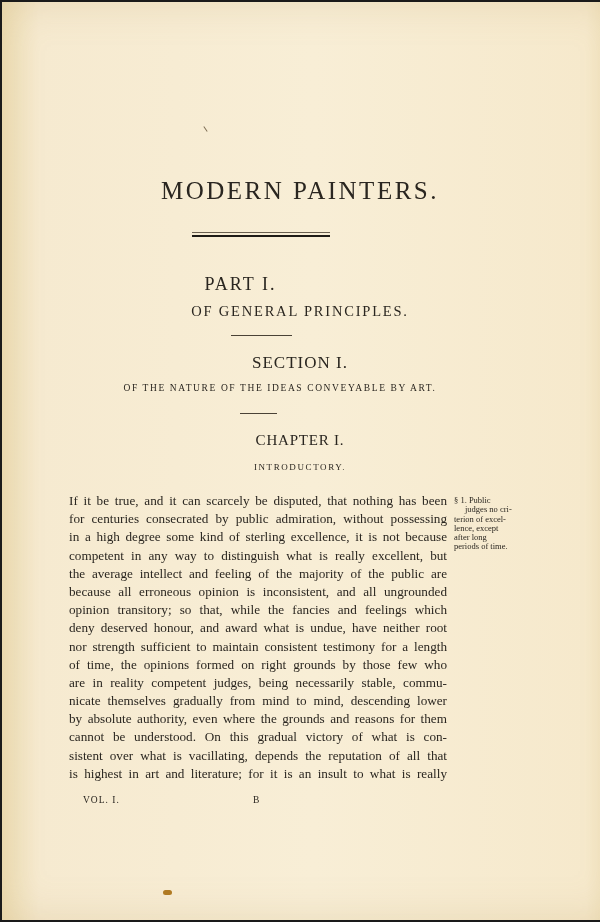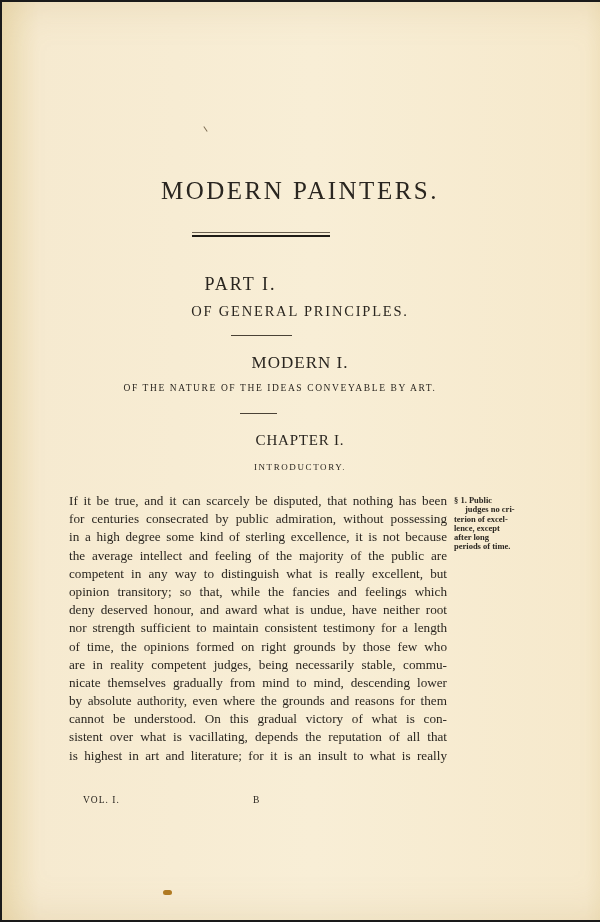--- a/index.html
+++ b/index.html
@@ -56,21 +56,21 @@
       font-size: 13.2px; line-height: 18.2px;
     }
     .body-text .line {
       display: block; text-align: justify; text-align-last: justify;
       white-space: nowrap; height: 18.2px;
     }
     .sidenote {
       position: absolute; left: 452px; top: 494px; width: 80px;
       font-size: 8.5px; line-height: 9.3px;
     }
-    .sidenote div { white-space: nowrap; font-weight: bold; }
+    .sidenote div { white-space: nowrap; }
     .sidenote .indent { padding-left: 11px; }
     .footer-left {
       position: absolute; left: 81px; top: 793px; font-size: 9.5px; letter-spacing: 1px;
     }
     .footer-right {
       position: absolute; left: 251px; top: 793px; font-size: 9.5px;
     }
     .speck {
       position: absolute; left: 161px; top: 888px; width: 9px; height: 5px;
       background: #b07a22; border-radius: 3px;
@@ -89,33 +89,34 @@
   <div class="title">MODERN PAINTERS.</div>
   <div class="rule-double">
     <div class="thin"></div>
     <div class="thick"></div>
   </div>
 
   <div class="part">PART I.</div>
   <div class="part-sub">OF GENERAL PRINCIPLES.</div>
   <div class="rule-short" style="left:229px; width:61px; top:333px;"></div>
 
-  <div class="section">MODERN I.</div>
+  <div class="section">SECTION I.</div>
   <div class="section-sub">OF THE NATURE OF THE IDEAS CONVEYABLE BY ART.</div>
   <div class="rule-short" style="left:238px; width:37px; top:411px;"></div>
 
   <div class="chapter">CHAPTER I.</div>
   <div class="chapter-sub">INTRODUCTORY.</div>
 
   <div class="body-text">
     <span class="line">If it be true, and it can scarcely be disputed, that nothing has been</span>
     <span class="line">for centuries consecrated by public admiration, without possessing</span>
     <span class="line">in a high degree some kind of sterling excellence, it is not because</span>
+    <span class="line">competent in any way to distinguish what is really excellent, but</span>
     <span class="line">the average intellect and feeling of the majority of the public are</span>
-    <span class="line">competent in any way to distinguish what is really excellent, but</span>
+    <span class="line">because all erroneous opinion is inconsistent, and all ungrounded</span>
     <span class="line">opinion transitory; so that, while the fancies and feelings which</span>
     <span class="line">deny deserved honour, and award what is undue, have neither root</span>
     <span class="line">nor strength sufficient to maintain consistent testimony for a length</span>
     <span class="line">of time, the opinions formed on right grounds by those few who</span>
     <span class="line">are in reality competent judges, being necessarily stable, commu-</span>
     <span class="line">nicate themselves gradually from mind to mind, descending lower</span>
     <span class="line">by absolute authority, even where the grounds and reasons for them</span>
     <span class="line">cannot be understood.  On this gradual victory of what is con-</span>
     <span class="line">sistent over what is vacillating, depends the reputation of all that</span>
     <span class="line">is highest in art and literature; for it is an insult to what is really</span>

